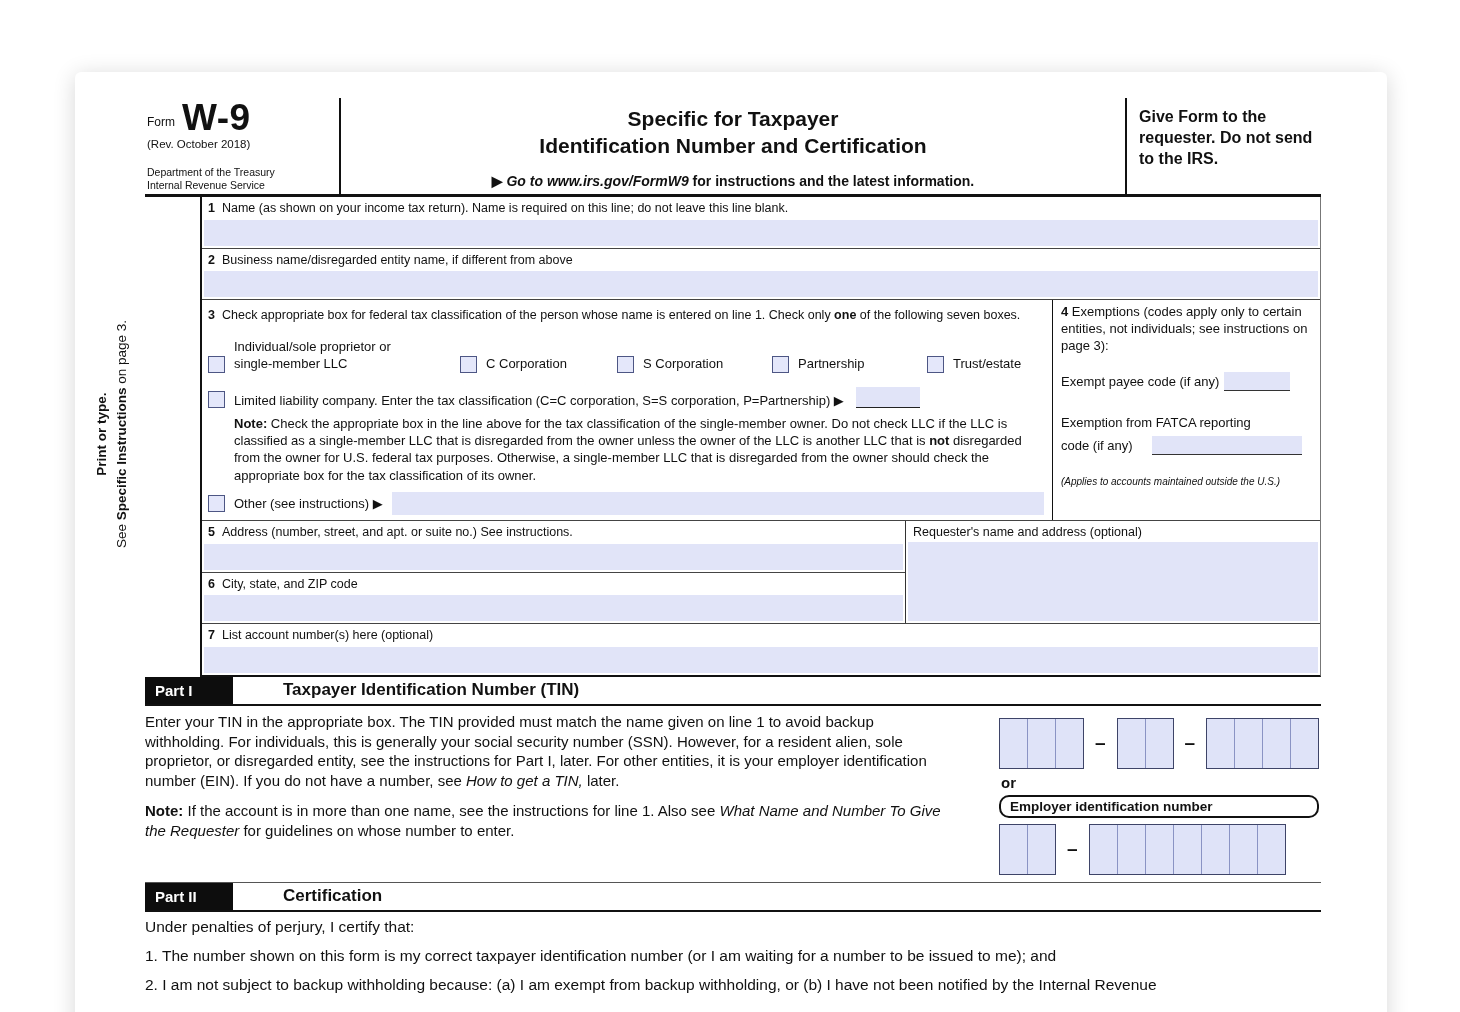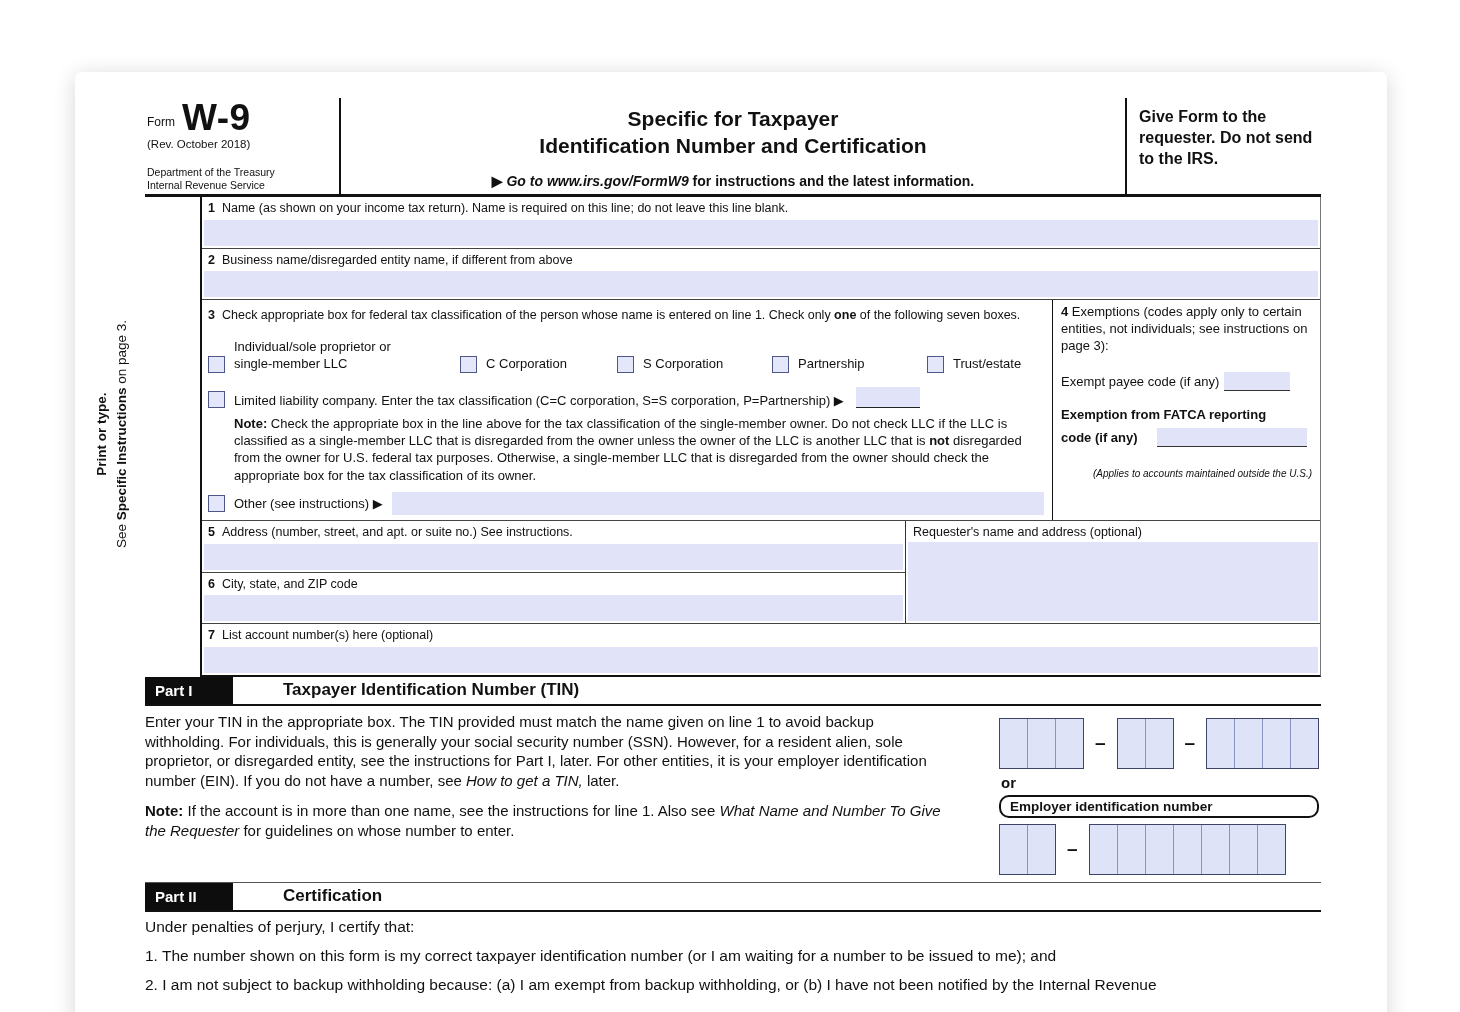--- a/index.html
+++ b/index.html
@@ -54,24 +54,24 @@
   .llc{display:flex;gap:9px;margin-top:14px;font-size:13px;align-items:flex-end;}
   .llc-input{width:64px;height:20px;background:#e1e4f8;border-bottom:1.5px solid #222;margin-left:3px;}
   .note{margin:7px 10px 0 26px;font-size:13px;line-height:1.33;}
   .other{display:flex;gap:9px;margin-top:8px;font-size:13px;align-items:center;padding-right:8px;}
   .other-input{flex:1;height:23px;background:#e1e4f8;}
 
   .r3r{width:268px;border-left:1px solid #111;padding:4px 8px 2px;box-sizing:border-box;
     font-size:13px;line-height:1.3;display:flex;flex-direction:column;}
   .exempt{margin-top:17px;display:flex;align-items:flex-end;gap:5px;}
   .exempt-input{width:66px;height:18px;background:#e1e4f8;border-bottom:1px solid #333;}
-  .fatca{margin-top:16px;font-weight:bold;}
+  .fatca{margin-top:24px;}
   .fatca-row2{display:flex;align-items:flex-end;gap:19px;margin-top:4px;}
   .fatca-input{width:150px;height:18px;background:#e1e4f8;border-bottom:1px solid #333;}
-  .applies{font-size:10px;font-style:italic;margin-top:20px;text-align:right;}
+  .applies{font-size:10px;font-style:italic;margin-top:20px;}
 
   .r56{display:flex;border-bottom:1px solid #444;}
   .r56l{width:703px;box-sizing:border-box;}
   .r5{border-bottom:1px solid #444;}
   .r56r{flex:1;border-left:1.5px solid #333;display:flex;flex-direction:column;
     padding:4px 2px 2px;box-sizing:border-box;}
   .req-lbl{font-size:12.5px;padding:0 5px;}
   .req-field{flex:1;background:#e1e4f8;margin-top:3px;}
 
   

